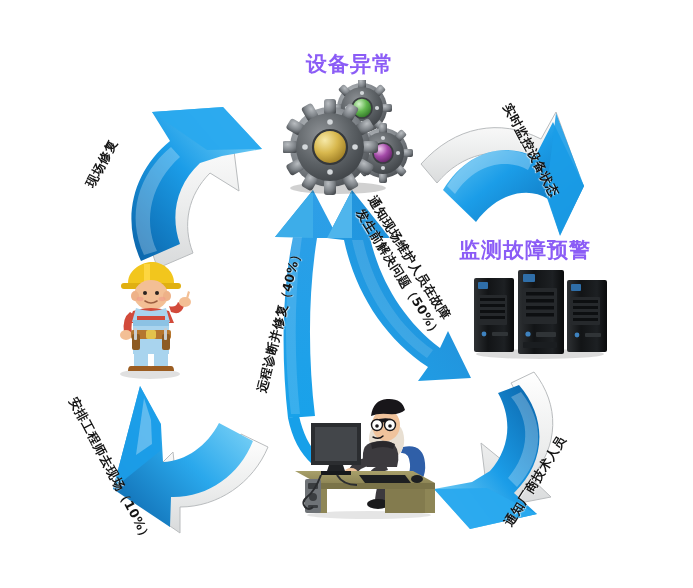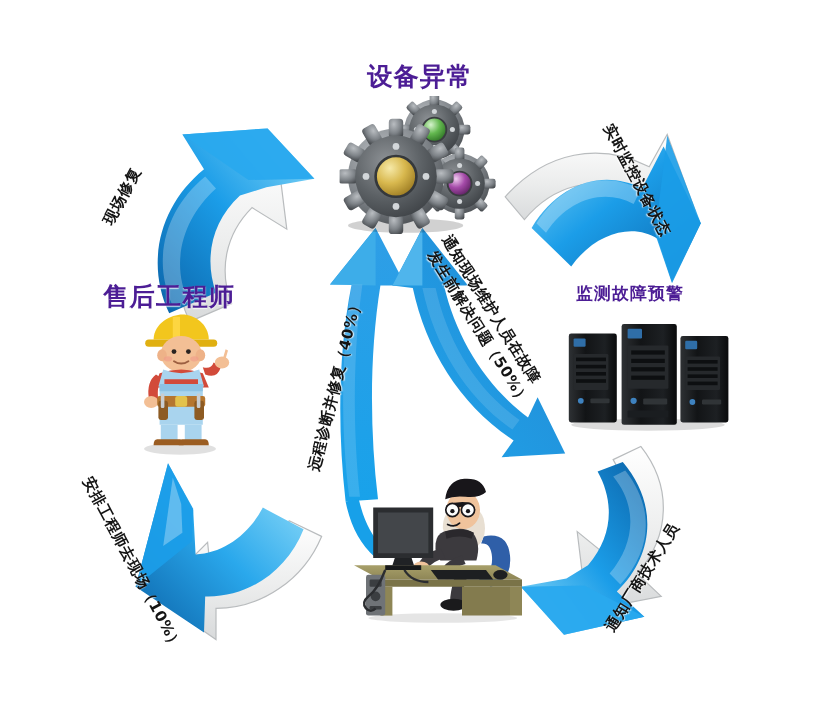--- a/index.html
+++ b/index.html
@@ -24,29 +24,29 @@
   }
   .layer {
     position: absolute;
     left: 0;
     top: 0;
     width: 693px;
     height: 588px;
   }
   .node-label {
     position: absolute;
-    color: #4c1d95;
+    color: #8b5cf6;
     font-weight: bold;
     white-space: nowrap;
     letter-spacing: 1px;
     text-shadow: 0 1px 1px rgba(255,255,255,0.9);
   }
   .title-equipment { left: 306px; top: 50px; font-size: 21px; }
   .title-engineer  { left: 86px;  top: 233px; font-size: 21px; }
-  .title-monitor   { left: 480px; top: 236px; font-size: 14px; }
+  .title-monitor   { left: 459px; top: 236px; font-size: 21px; }
   .title-remote    { left: 311px; top: 533px; font-size: 21px; }
 
   .arc-label {
     position: absolute;
     color: #141414;
     font-weight: bold;
     font-size: 12.5px;
     white-space: nowrap;
     letter-spacing: 0.5px;
     transform-origin: 0 50%;
@@ -407,21 +407,20 @@
       <circle cx="28" cy="112" r="4" fill="#3b3e41"></circle>
       <rect x="23" y="120" width="10" height="3" rx="1" fill="#3b3e41"></rect>
     </g>
 
     <path d="M36,90 q-6,16 -14,22 q-6,5 -2,10 q4,4 8,0" stroke="#2b2d30" stroke-width="2" fill="none"></path>
     <path d="M52,90 q6,10 20,10" stroke="#2b2d30" stroke-width="2" fill="none"></path>
   </svg>
 
   <div class="node-label title-equipment">设备异常</div>
 
-  <div class="node-label title-engineer">售后工程师</div>
 
   <div class="node-label title-monitor">监测故障预警</div>
 
 
   <div class="arc-label" style="left:506px; top:96px; transform: rotate(62deg);">实时监控设备状态</div>
 
   <div class="arc-label" style="left:508px; top:517px; transform: rotate(-58deg);">通知厂商技术人员</div>
 
   <div class="arc-label" style="left:72px; top:390px; transform: rotate(62deg);">安排工程师去现场（10%）</div>
 

